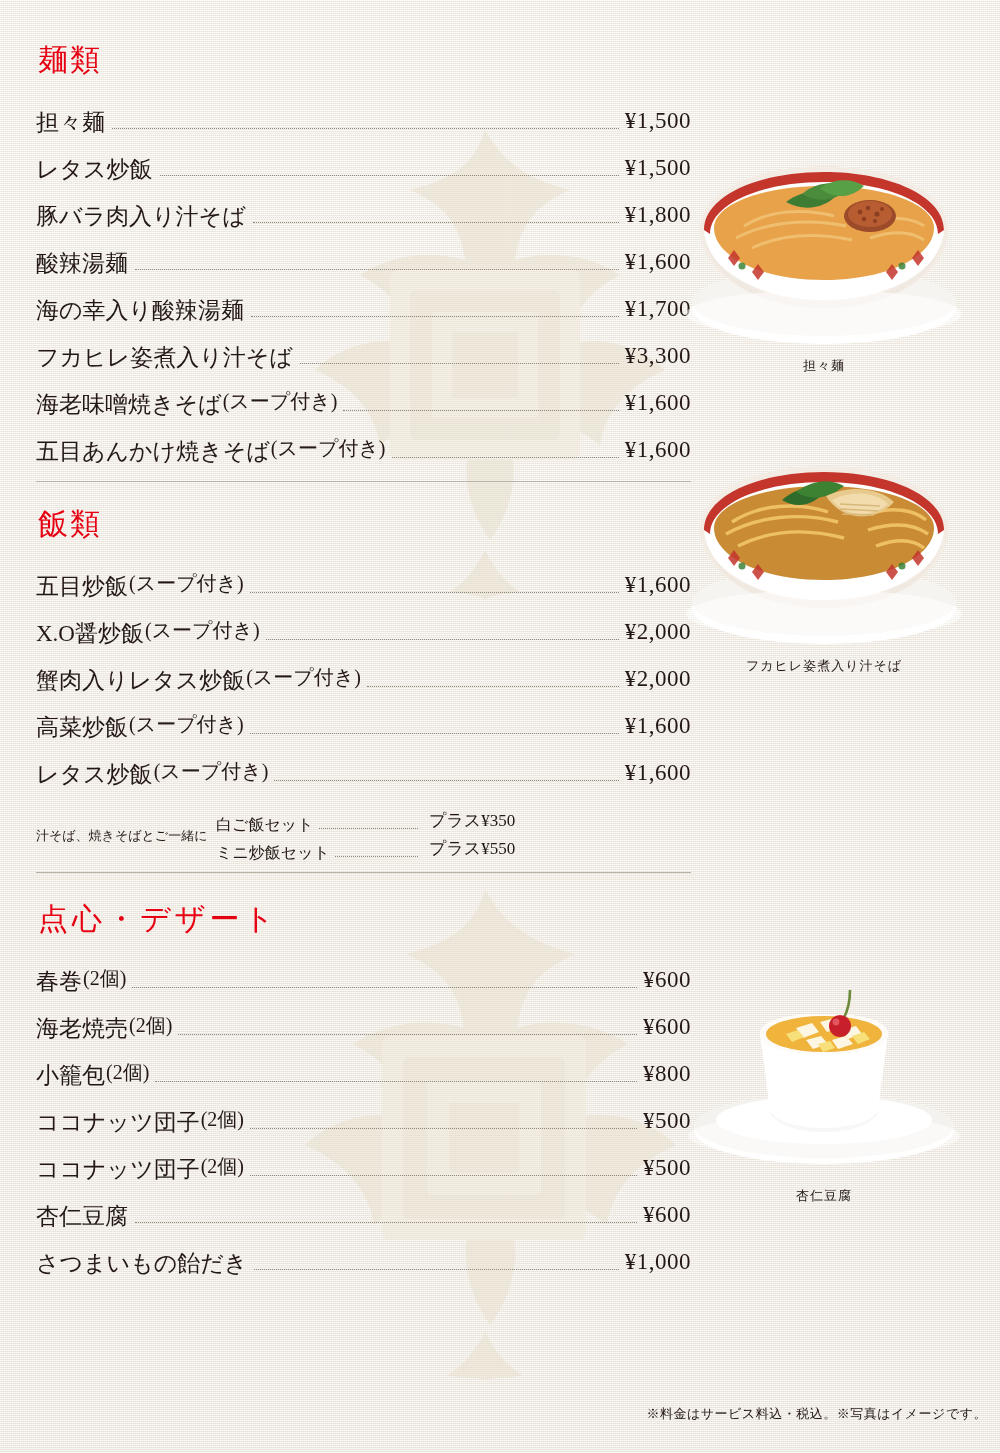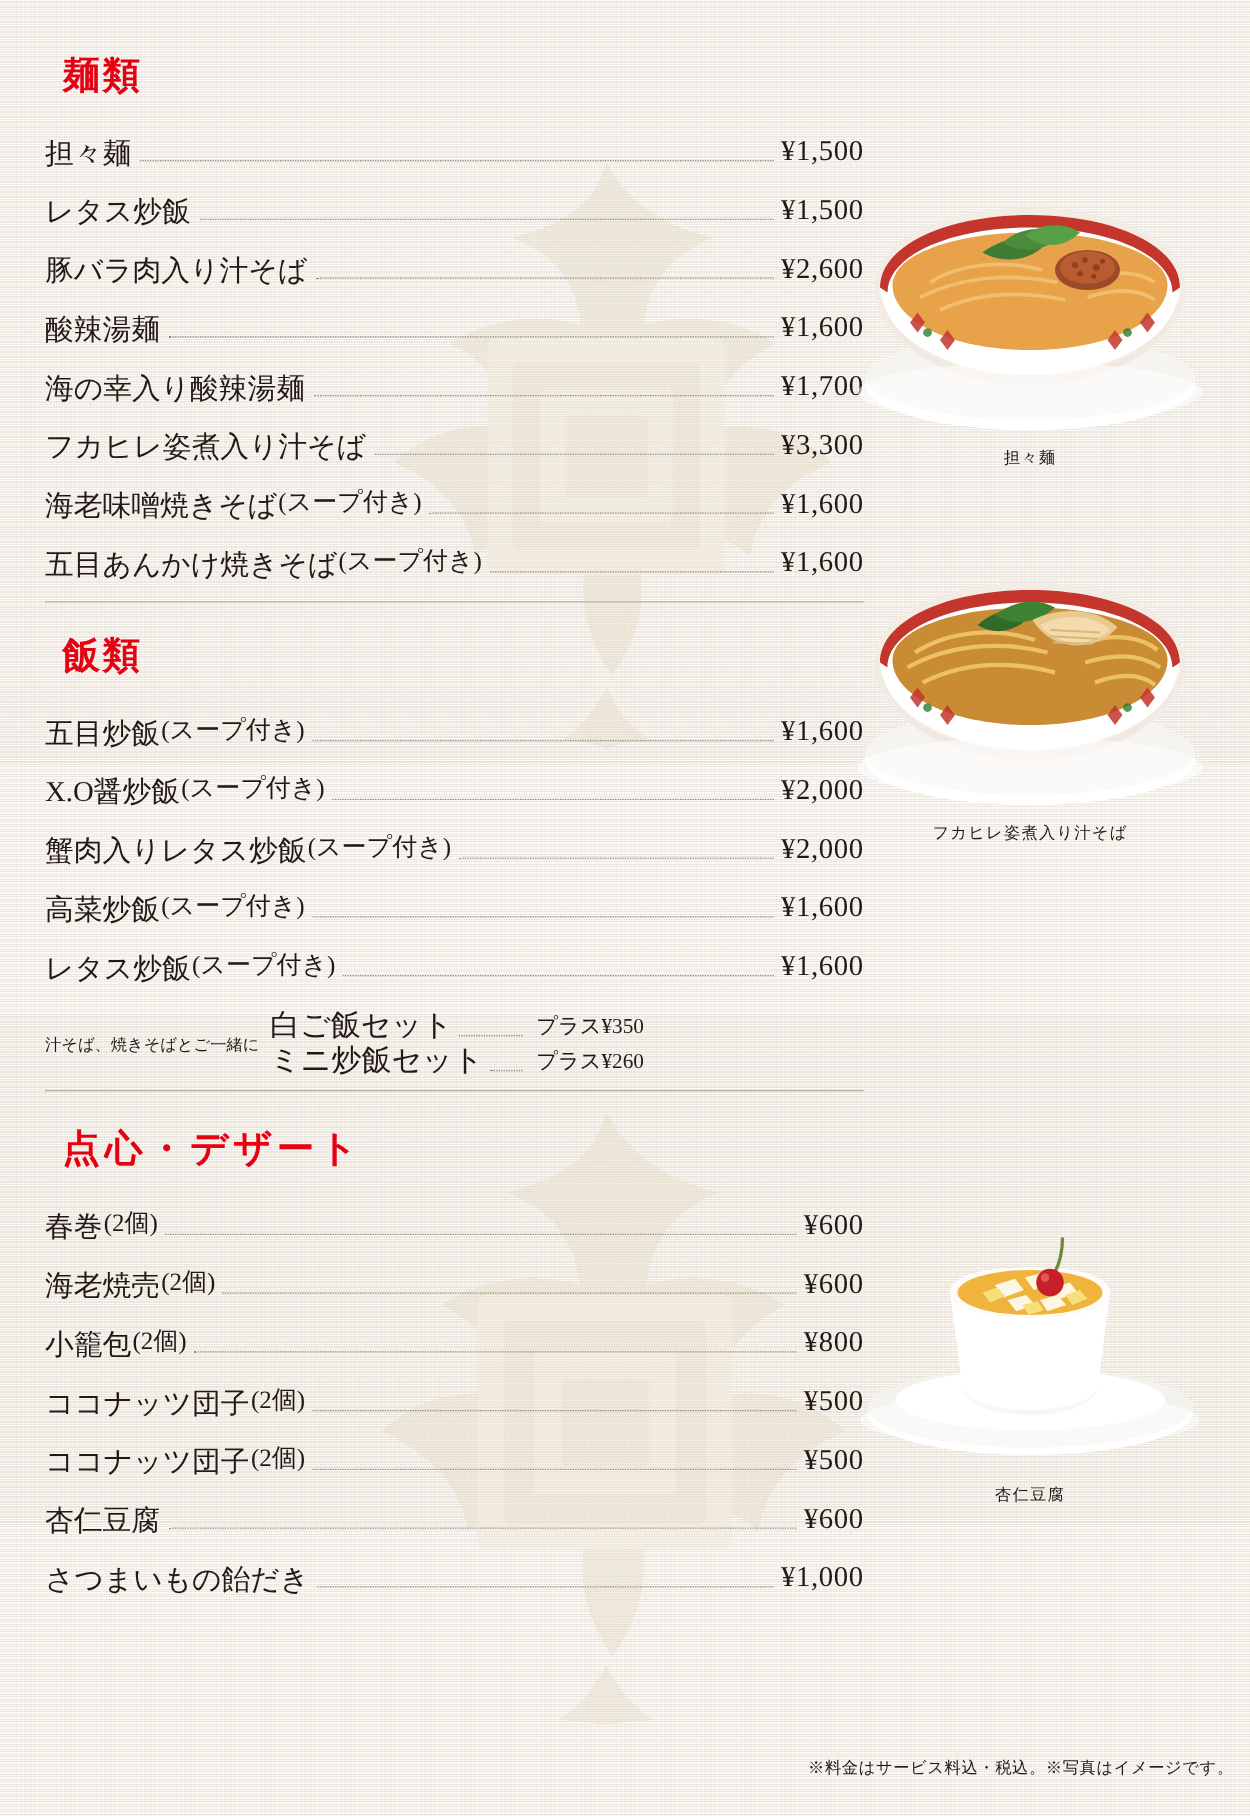--- a/index.html
+++ b/index.html
@@ -47,23 +47,23 @@
   .menu-col {
     position: absolute;
     left: 36px;
     top: 40px;
     width: 655px;
   }
   .section { margin-bottom: 4px; }
   .section-title {
     color: #e60012;
     font-size: 30px;
-    font-weight: bold;
+    font-weight: normal;
     letter-spacing: 2px;
-    margin: 0 0 10px 14px;
+    margin: 0 0 10px 2px;
     font-family: "Liberation Serif", "DejaVu Serif", serif;
   }
   .section-title.sec-dessert { letter-spacing: 4px; }
 
   .item-row {
     display: flex;
     align-items: flex-end;
     height: 47px;
     width: 655px;
   }
@@ -121,21 +121,21 @@
     box-sizing: border-box;
   }
   .setblock-rows { flex: 0 0 auto; }
   .set-row {
     display: flex;
     align-items: flex-end;
     height: 28px;
     width: 315px;
   }
   .set-name {
-    font-size: 24px;
+    font-size: 16px;
     white-space: nowrap;
     line-height: 1;
     padding-bottom: 3px;
   }
   .set-leader {
     flex: 1 1 auto;
     border-bottom: 1px dotted #8b857c;
     margin: 0 5px 7px 5px;
     height: 1px;
   }
@@ -222,21 +222,21 @@
       <div class="item-row">
         <span class="item-name">レタス炒飯</span>
         <span class="item-note"></span>
         <span class="leader"></span>
         <span class="item-price">¥1,500</span>
       </div>
       <div class="item-row">
         <span class="item-name">豚バラ肉入り汁そば</span>
         <span class="item-note"></span>
         <span class="leader"></span>
-        <span class="item-price">¥2,600</span>
+        <span class="item-price">¥1,800</span>
       </div>
       <div class="item-row">
         <span class="item-name">酸辣湯麺</span>
         <span class="item-note"></span>
         <span class="leader"></span>
         <span class="item-price">¥1,600</span>
       </div>
       <div class="item-row">
         <span class="item-name">海の幸入り酸辣湯麺</span>
         <span class="item-note"></span>
@@ -303,21 +303,21 @@
         <div class="setblock-label">汁そば、焼きそばとご一緒に</div>
         <div class="setblock-rows">
           <div class="set-row">
             <span class="set-name">白ご飯セット</span>
             <span class="set-leader"></span>
             <span class="set-price">プラス¥350</span>
           </div>
           <div class="set-row">
             <span class="set-name">ミニ炒飯セット</span>
             <span class="set-leader"></span>
-            <span class="set-price">プラス¥260</span>
+            <span class="set-price">プラス¥550</span>
           </div>
         </div>
       </div>
     </div>
 
     <hr class="divider-thin">
 
     <div class="section">
       <h2 class="section-title sec-dessert">点心・デザート</h2>
 

